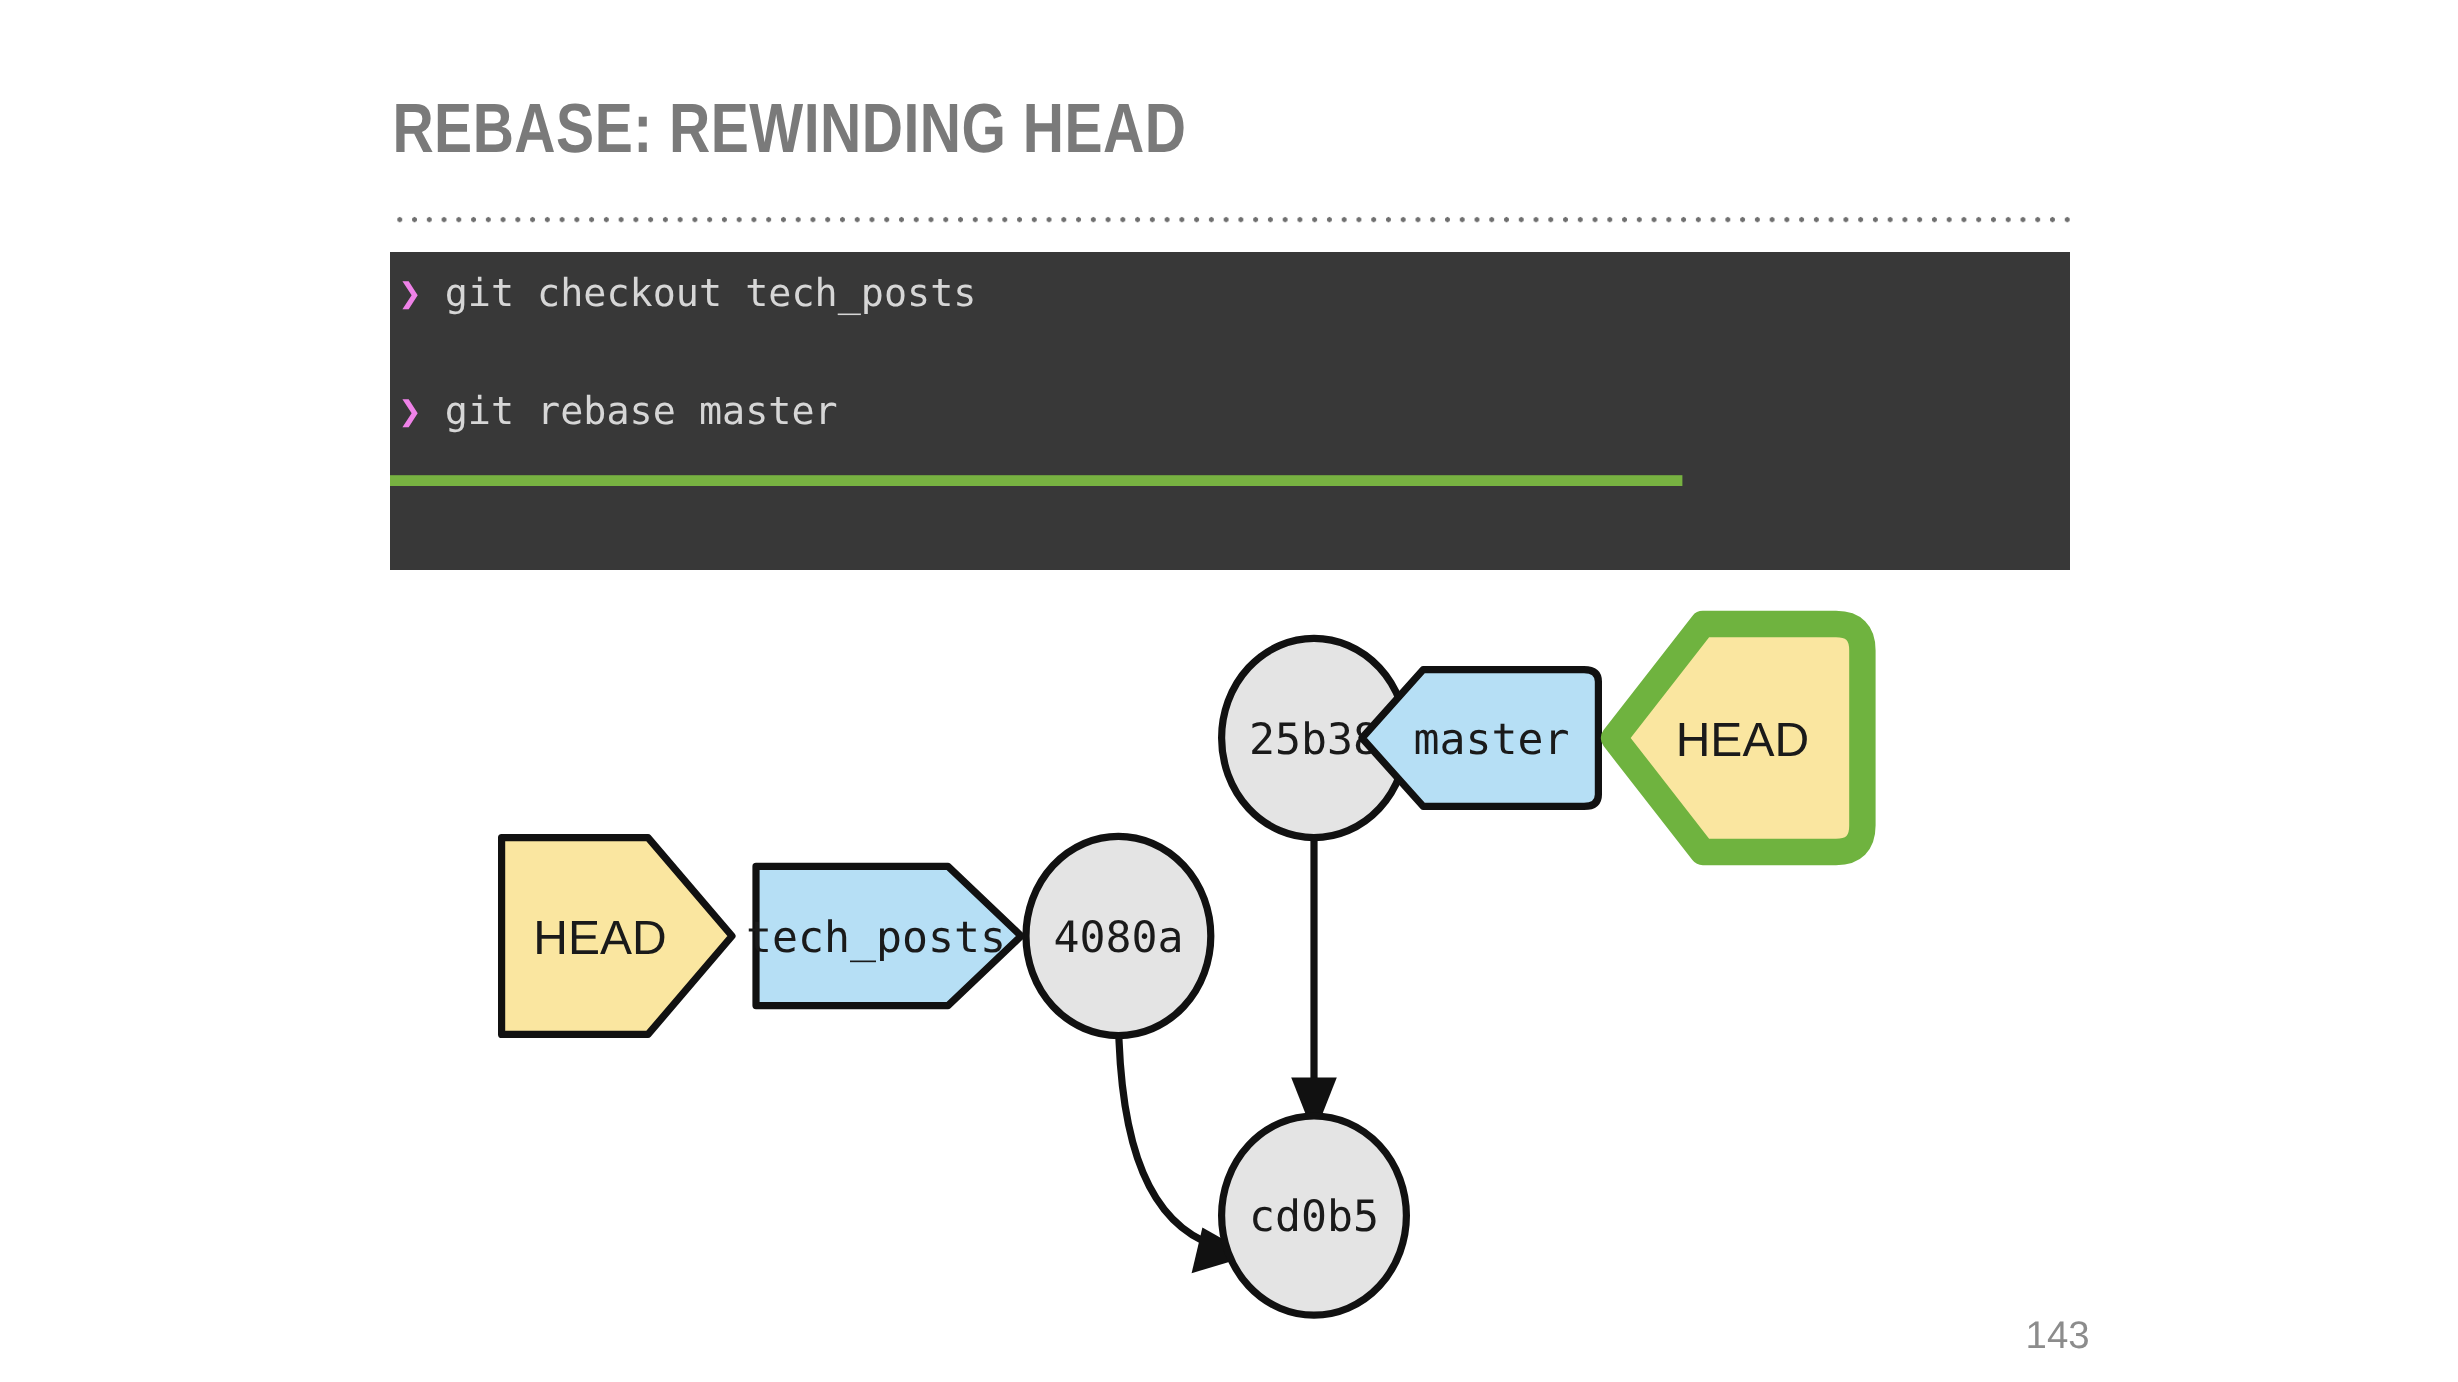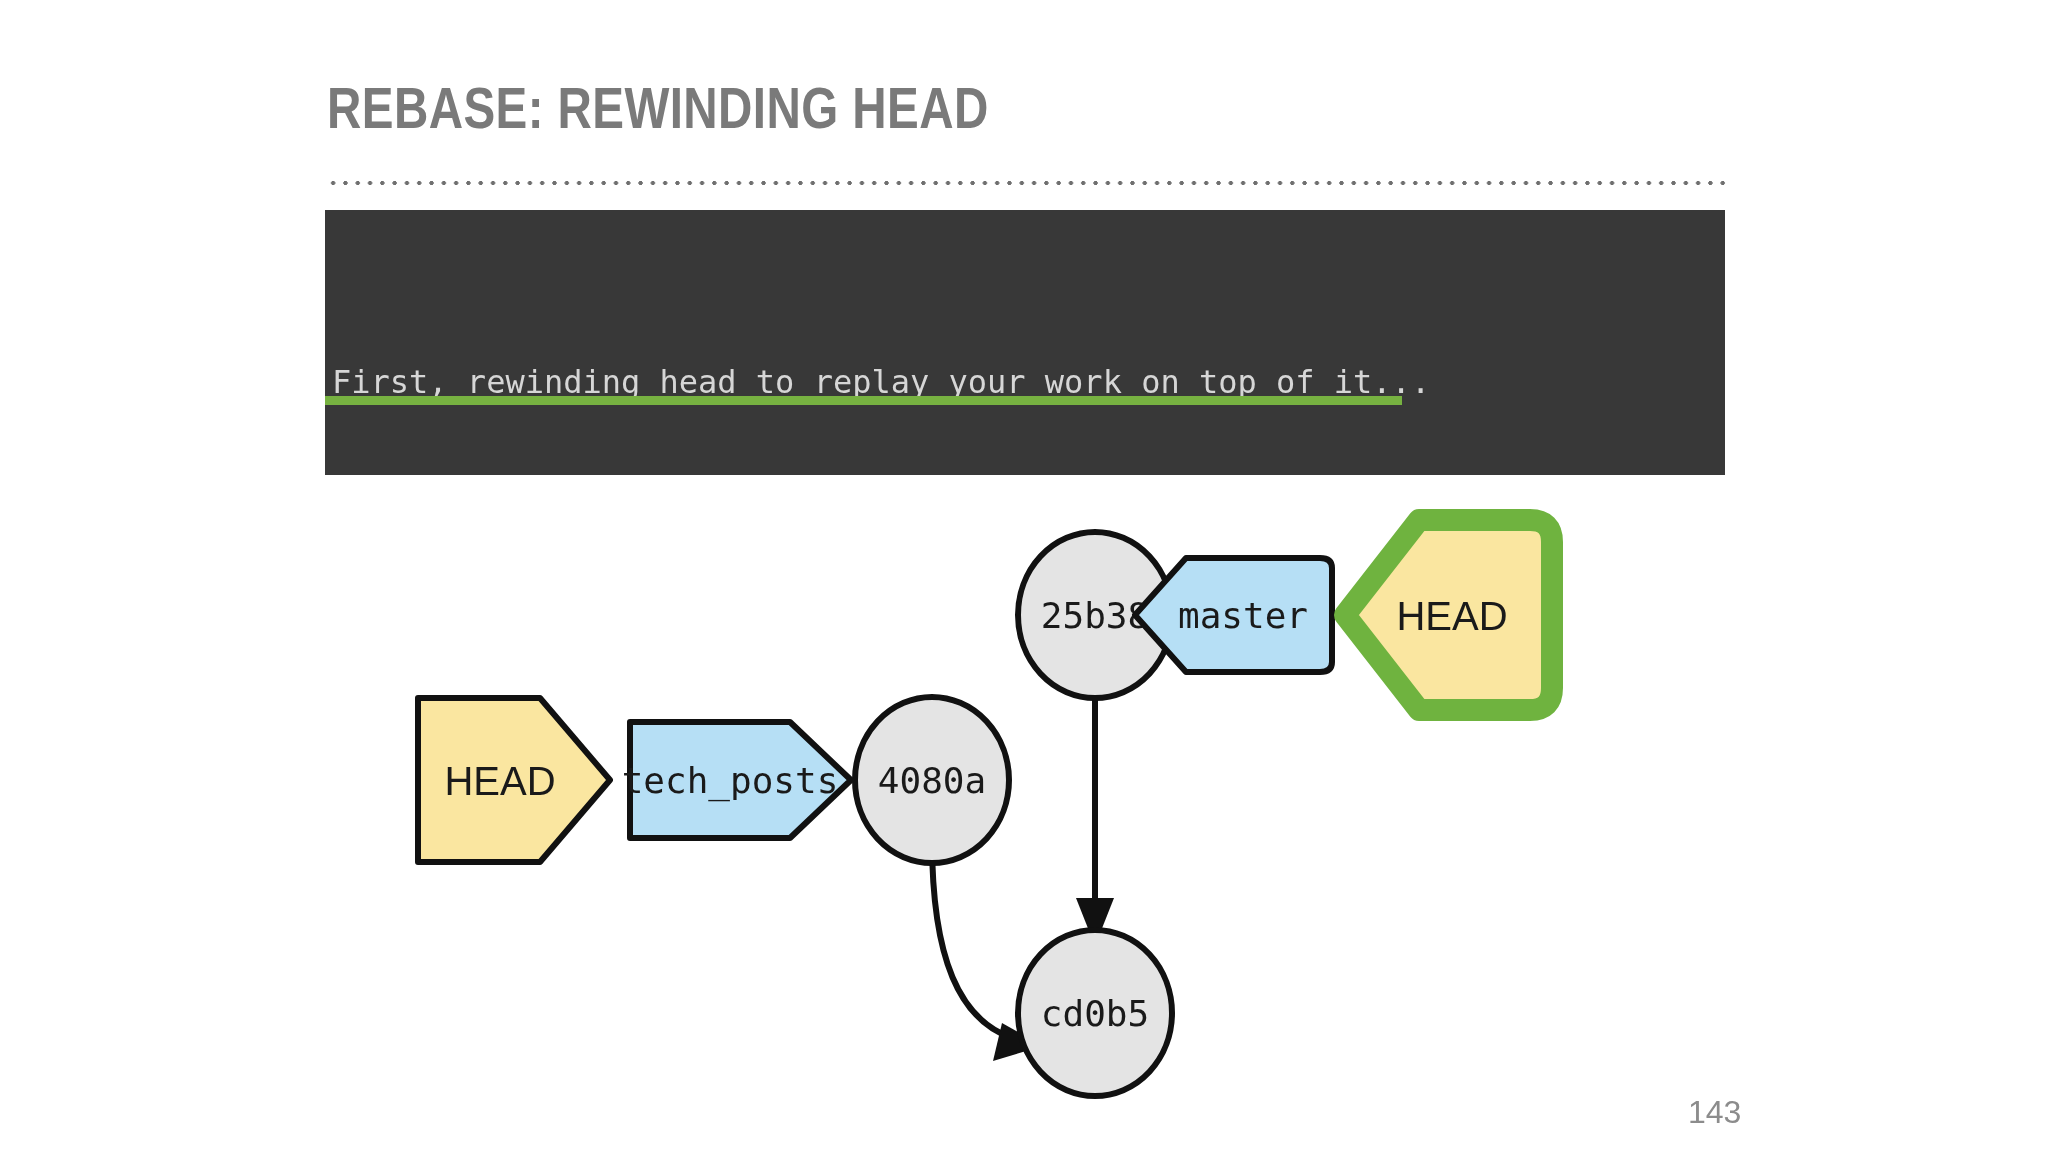--- a/index.html
+++ b/index.html
@@ -114,21 +114,22 @@
 </head>
 <body>
 
 <div id="slide">
 
   <div id="title">REBASE: REWINDING HEAD</div>
 
   <div id="rule"></div>
 
   <div id="terminal">
-    <div class="term-line" id="tl3">First, rewinding head to replay your work on top of it...</div>
+    <div class="term-line" id="tl0"><span class="prompt">❯</span><span> git checkout tech_posts</span></div>
+    <div class="term-line" id="tl2"><span class="prompt">❯</span><span> git rebase master</span></div>
     <div id="green-underline"></div>
   </div>
 
   <div id="diagram">
     <svg width="2048" height="640" viewBox="0 0 2048 640" xmlns="http://www.w3.org/2000/svg">
 
       <g>
         <path d="M 1095 150 L 1095 424" fill="none" stroke="#111111" stroke-width="6"></path>
         <path d="M 1095 456 L 1076 408 L 1114 408 Z" fill="#111111"></path>
       </g>

